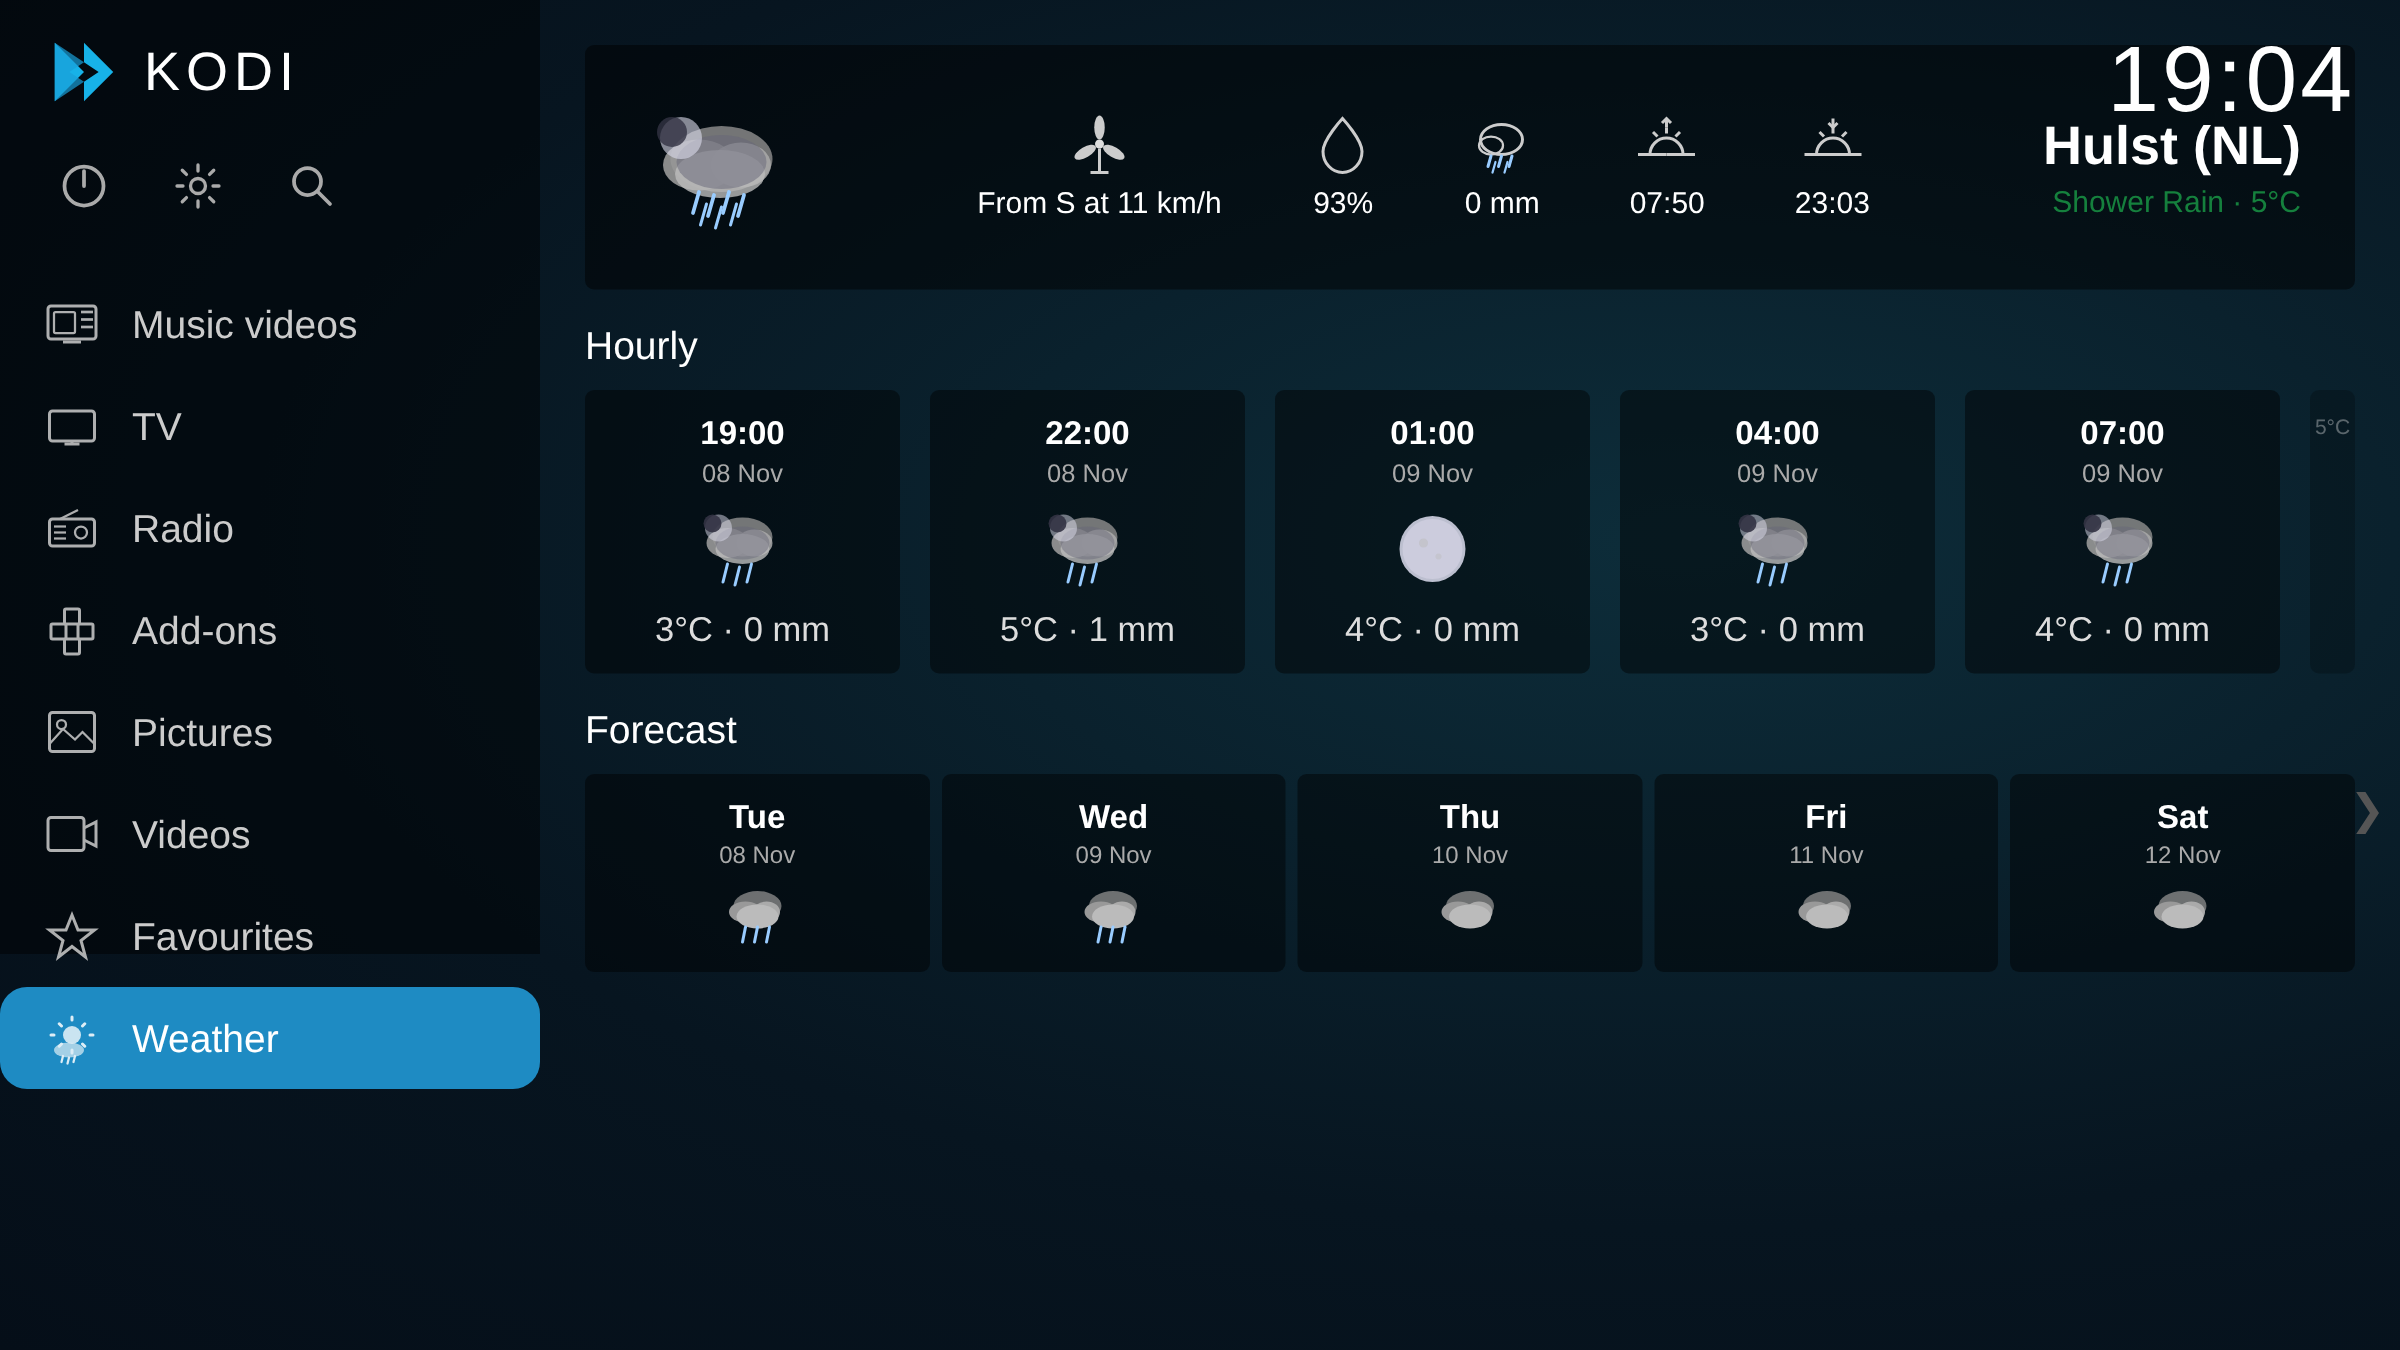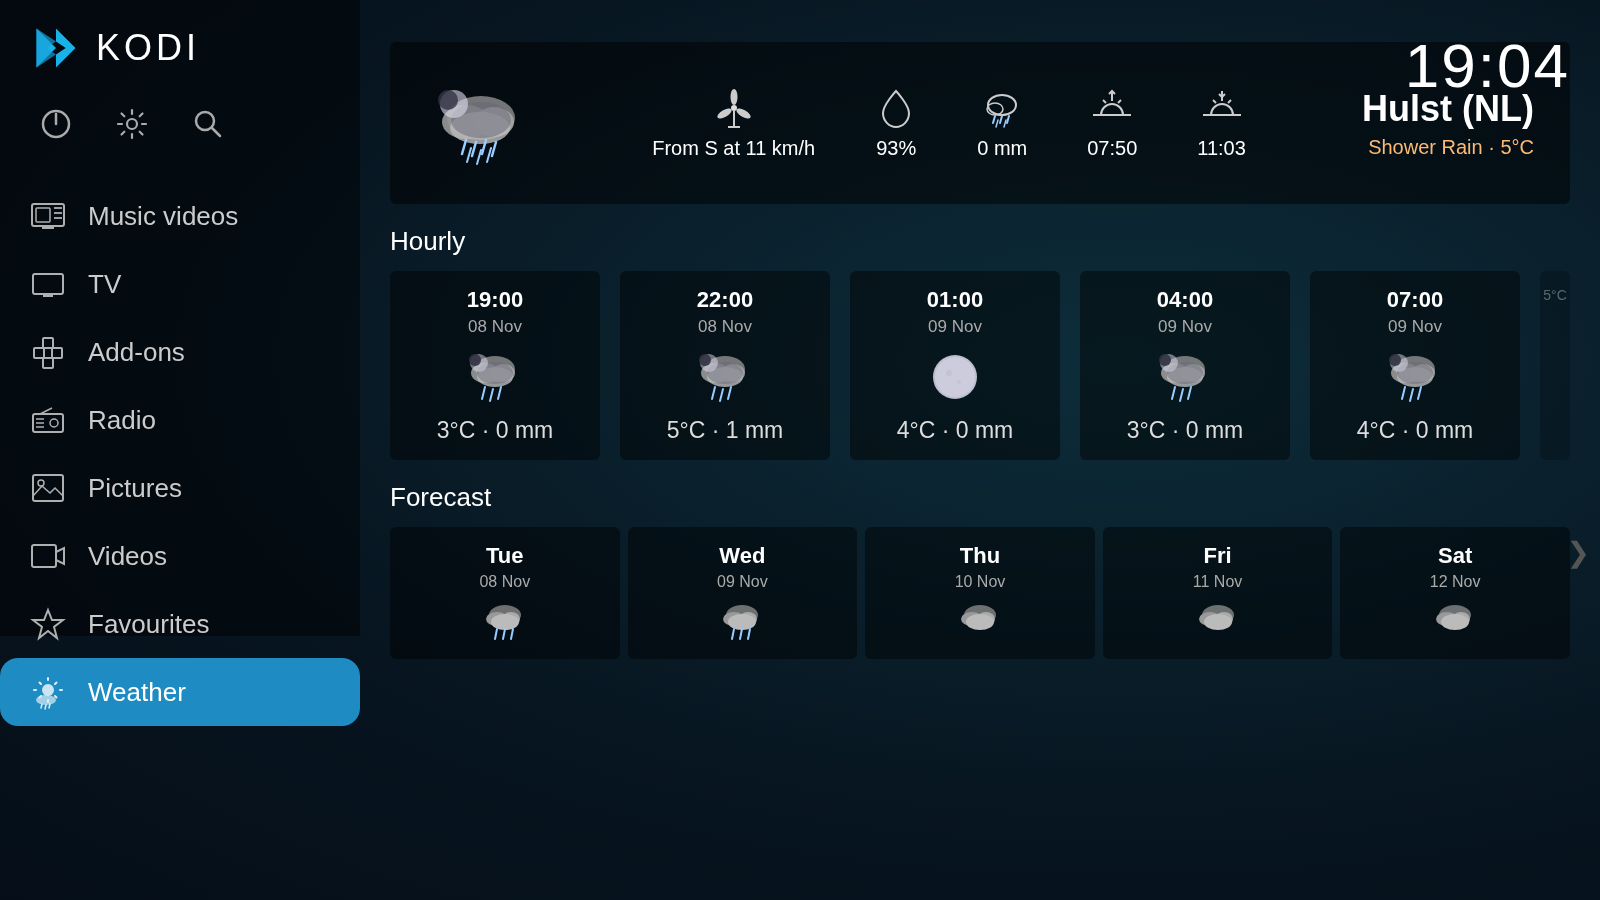--- a/index.html
+++ b/index.html
@@ -103,21 +103,20 @@
     
     .main {
       position: absolute;
       left: 360px;
       top: 0;
       right: 0;
       bottom: 0;
       z-index: 1;
       padding: 20px 30px;
       overflow: hidden;
-      margin-top: 12px;
     }
 
     
     .clock {
       position: absolute;
       top: 18px;
       right: 30px;
       font-size: 62px;
       font-weight: 200;
       letter-spacing: 2px;
@@ -161,21 +160,21 @@
       text-align: right;
     }
 
     .location-name {
       font-size: 36px;
       font-weight: bold;
     }
 
     .location-condition {
       font-size: 20px;
-      color: #fdba74;
+      color: #15803d;
       margin-top: 6px;
     }
 
     
     .section-title {
       font-size: 26px;
       color: #ffffff;
       margin: 22px 0 14px;
       font-weight: 300;
     }
@@ -303,38 +302,38 @@
       <svg class="nav-icon" viewBox="0 0 36 36" fill="none" xmlns="http://www.w3.org/2000/svg">
         <rect x="3" y="8" width="30" height="20" rx="2" stroke="#ccc" stroke-width="2"></rect>
         <line x1="13" y1="30" x2="23" y2="30" stroke="#ccc" stroke-width="2"></line>
         <line x1="18" y1="28" x2="18" y2="30" stroke="#ccc" stroke-width="2"></line>
       </svg>
       <span>TV</span>
     </div>
 
     <div class="nav-item">
       <svg class="nav-icon" viewBox="0 0 36 36" fill="none" xmlns="http://www.w3.org/2000/svg">
-        <rect x="4" y="14" width="10" height="10" rx="1" stroke="#ccc" stroke-width="2"></rect>
-        <rect x="22" y="14" width="10" height="10" rx="1" stroke="#ccc" stroke-width="2"></rect>
-        <rect x="13" y="4" width="10" height="10" rx="1" stroke="#ccc" stroke-width="2"></rect>
-        <rect x="13" y="24" width="10" height="10" rx="1" stroke="#ccc" stroke-width="2"></rect>
-      </svg>
-      <span>Add-ons</span>
-    </div>
-
-    <div class="nav-item">
-      <svg class="nav-icon" viewBox="0 0 36 36" fill="none" xmlns="http://www.w3.org/2000/svg">
         <rect x="3" y="12" width="30" height="18" rx="2" stroke="#ccc" stroke-width="2"></rect>
         <circle cx="24" cy="21" r="4" stroke="#ccc" stroke-width="1.5"></circle>
         <line x1="6" y1="17" x2="14" y2="17" stroke="#ccc" stroke-width="1.5"></line>
         <line x1="6" y1="21" x2="14" y2="21" stroke="#ccc" stroke-width="1.5"></line>
         <line x1="6" y1="25" x2="14" y2="25" stroke="#ccc" stroke-width="1.5"></line>
         <line x1="10" y1="12" x2="22" y2="6" stroke="#ccc" stroke-width="1.5"></line>
       </svg>
       <span>Radio</span>
+    </div>
+
+    <div class="nav-item">
+      <svg class="nav-icon" viewBox="0 0 36 36" fill="none" xmlns="http://www.w3.org/2000/svg">
+        <rect x="4" y="14" width="10" height="10" rx="1" stroke="#ccc" stroke-width="2"></rect>
+        <rect x="22" y="14" width="10" height="10" rx="1" stroke="#ccc" stroke-width="2"></rect>
+        <rect x="13" y="4" width="10" height="10" rx="1" stroke="#ccc" stroke-width="2"></rect>
+        <rect x="13" y="24" width="10" height="10" rx="1" stroke="#ccc" stroke-width="2"></rect>
+      </svg>
+      <span>Add-ons</span>
     </div>
 
     <div class="nav-item">
       <svg class="nav-icon" viewBox="0 0 36 36" fill="none" xmlns="http://www.w3.org/2000/svg">
         <rect x="3" y="5" width="30" height="26" rx="2" stroke="#ccc" stroke-width="2"></rect>
         <circle cx="11" cy="13" r="3" stroke="#ccc" stroke-width="1.5"></circle>
         <polyline points="3,26 12,16 20,23 25,18 33,26" stroke="#ccc" stroke-width="1.5" fill="none"></polyline>
       </svg>
       <span>Pictures</span>
     </div>
@@ -454,21 +453,21 @@
           <line x1="21" y1="28" x2="2" y2="28" stroke="#ccc" stroke-width="2"></line>
           <line x1="21" y1="28" x2="40" y2="28" stroke="#ccc" stroke-width="2"></line>
           <path d="M10 28 A11 11 0 0 1 32 28" stroke="#ccc" stroke-width="2" fill="none"></path>
           <line x1="21" y1="14" x2="21" y2="10" stroke="#ccc" stroke-width="2"></line>
           <line x1="27" y1="16" x2="30" y2="13" stroke="#ccc" stroke-width="2"></line>
           <line x1="15" y1="16" x2="12" y2="13" stroke="#ccc" stroke-width="2"></line>
 
           <line x1="21" y1="4" x2="21" y2="10" stroke="#ccc" stroke-width="2"></line>
           <polyline points="18,7 21,10 24,7" stroke="#ccc" stroke-width="2" fill="none"></polyline>
         </svg>
-        <span class="weather-detail-value">11:03</span>
+        <span class="weather-detail-value">23:03</span>
       </div>
     </div>
 
     <div class="location-info">
       <div class="location-name">Hulst (NL)</div>
       <div class="location-condition">Shower Rain · 5°C</div>
     </div>
   </div>
 
   <div class="section-title">Hourly</div>

